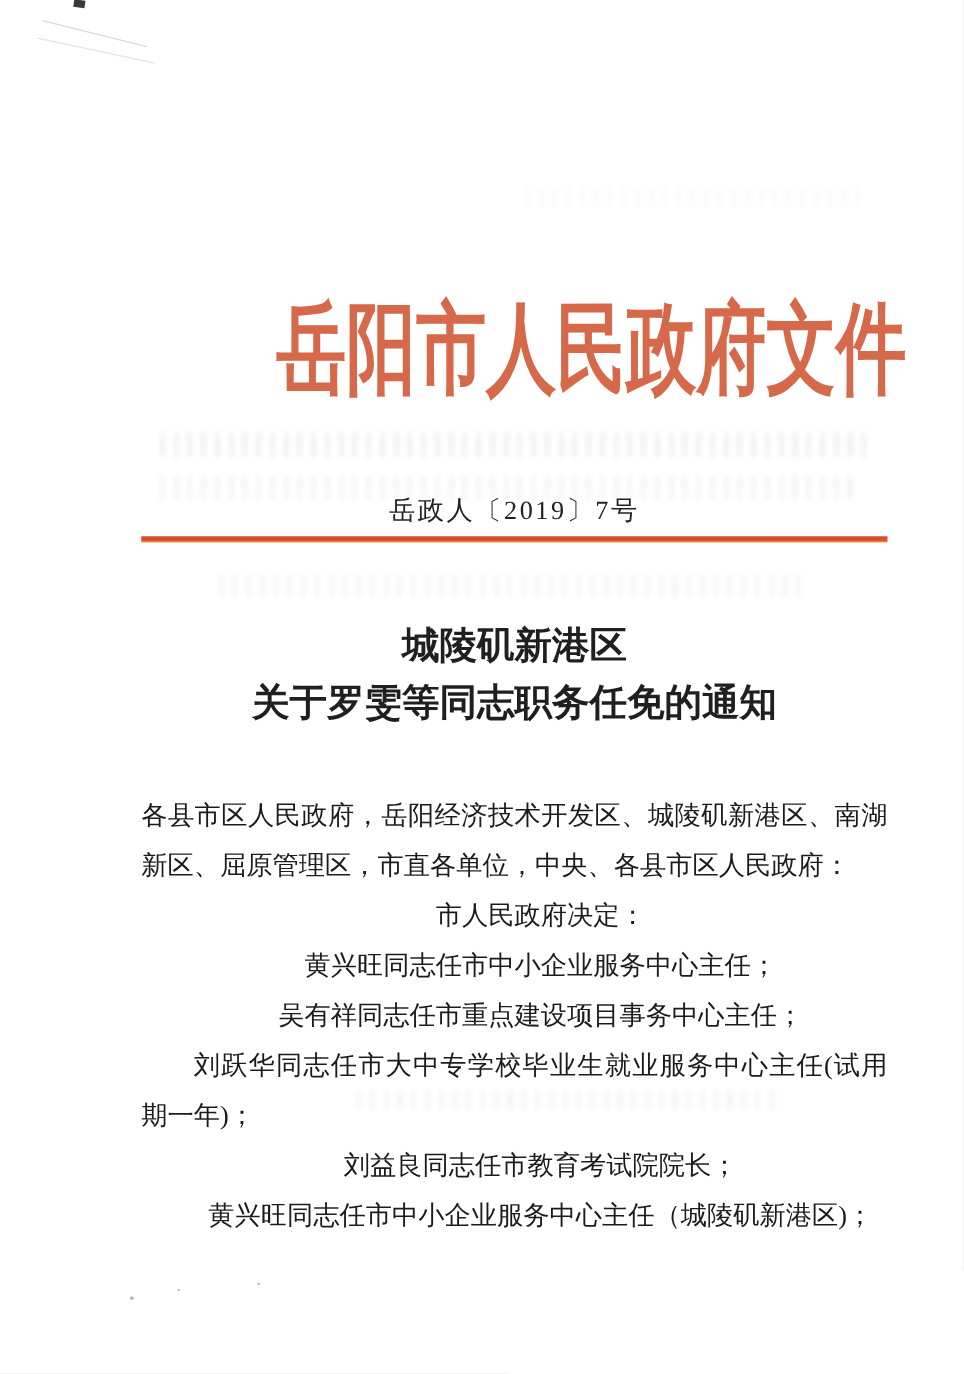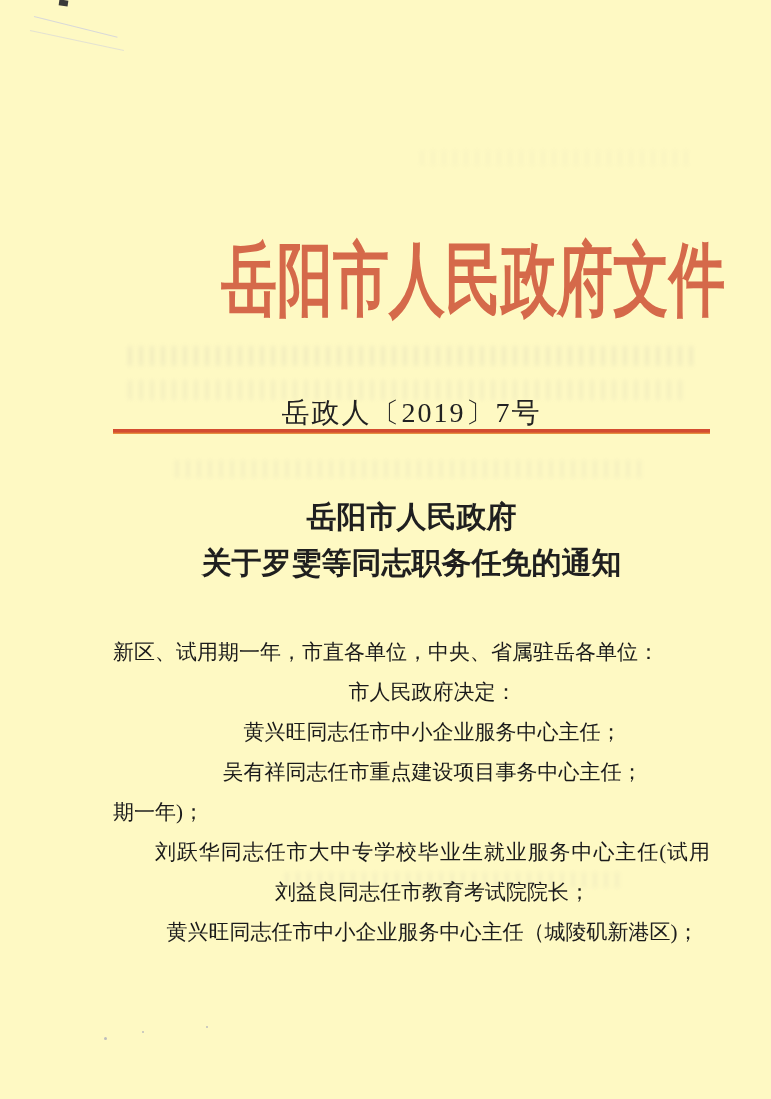--- a/index.html
+++ b/index.html
@@ -6,21 +6,21 @@
     margin: 0;
     padding: 0;
     background: #e8e8e8;
     font-family: "Liberation Serif", "DejaVu Serif", serif;
   }
   .page {
     position: relative;
     width: 771px;
     height: 1099px;
     margin: 0 auto;
-    background: #fef9c3;
+    background: #ffffff;
     overflow: hidden;
     color: #1c1c1c;
   }
 
   
   .corner-mark {
     position: absolute;
     top: 0; left: 59px;
     width: 9px; height: 6px;
     background: #3a3a3a;
@@ -72,21 +72,21 @@
     transform: scaleX(0.70);
     transform-origin: center center;
   }
 
   .doc-number {
     position: absolute;
     top: 394px;
     left: 113px;
     width: 597px;
     text-align: center;
-    font-size: 28px;
+    font-size: 21px;
     letter-spacing: 2px;
     color: #222;
   }
 
   .divider {
     position: absolute;
     top: 429px;
     left: 113px;
     width: 597px;
     height: 5px;
@@ -142,28 +142,29 @@
 
   <div class="letterhead">
     <span class="inner" style="color: rgb(213, 105, 74);">岳阳市人民政府文件</span>
   </div>
 
   <div class="doc-number">岳政人〔2019〕7号</div>
 
   <div class="divider" style="background: linear-gradient(rgb(212, 77, 48) 0px, rgb(212, 77, 48) 60%, rgb(236, 162, 67) 100%);"></div>
 
   <div class="notice-title">
-    <div>岳阳市人民政府</div>
+    <div>城陵矶新港区</div>
     <div>关于罗雯等同志职务任免的通知</div>
   </div>
 
   <div class="doc-body">
-      <div class="body-line">新区、试用期一年，市直各单位，中央、省属驻岳各单位：</div>
+      <div class="body-line justify">各县市区人民政府，岳阳经济技术开发区、城陵矶新港区、南湖</div>
+      <div class="body-line">新区、屈原管理区，市直各单位，中央、各县市区人民政府：</div>
       <div class="body-line indent">市人民政府决定：</div>
       <div class="body-line indent">黄兴旺同志任市中小企业服务中心主任；</div>
       <div class="body-line indent">吴有祥同志任市重点建设项目事务中心主任；</div>
+      <div class="body-line indent justify">刘跃华同志任市大中专学校毕业生就业服务中心主任(试用</div>
       <div class="body-line">期一年)；</div>
-      <div class="body-line indent justify">刘跃华同志任市大中专学校毕业生就业服务中心主任(试用</div>
       <div class="body-line indent">刘益良同志任市教育考试院院长；</div>
       <div class="body-line indent">黄兴旺同志任市中小企业服务中心主任（城陵矶新港区)；</div>
     </div>
 
 </div>
 
 </body></html>

